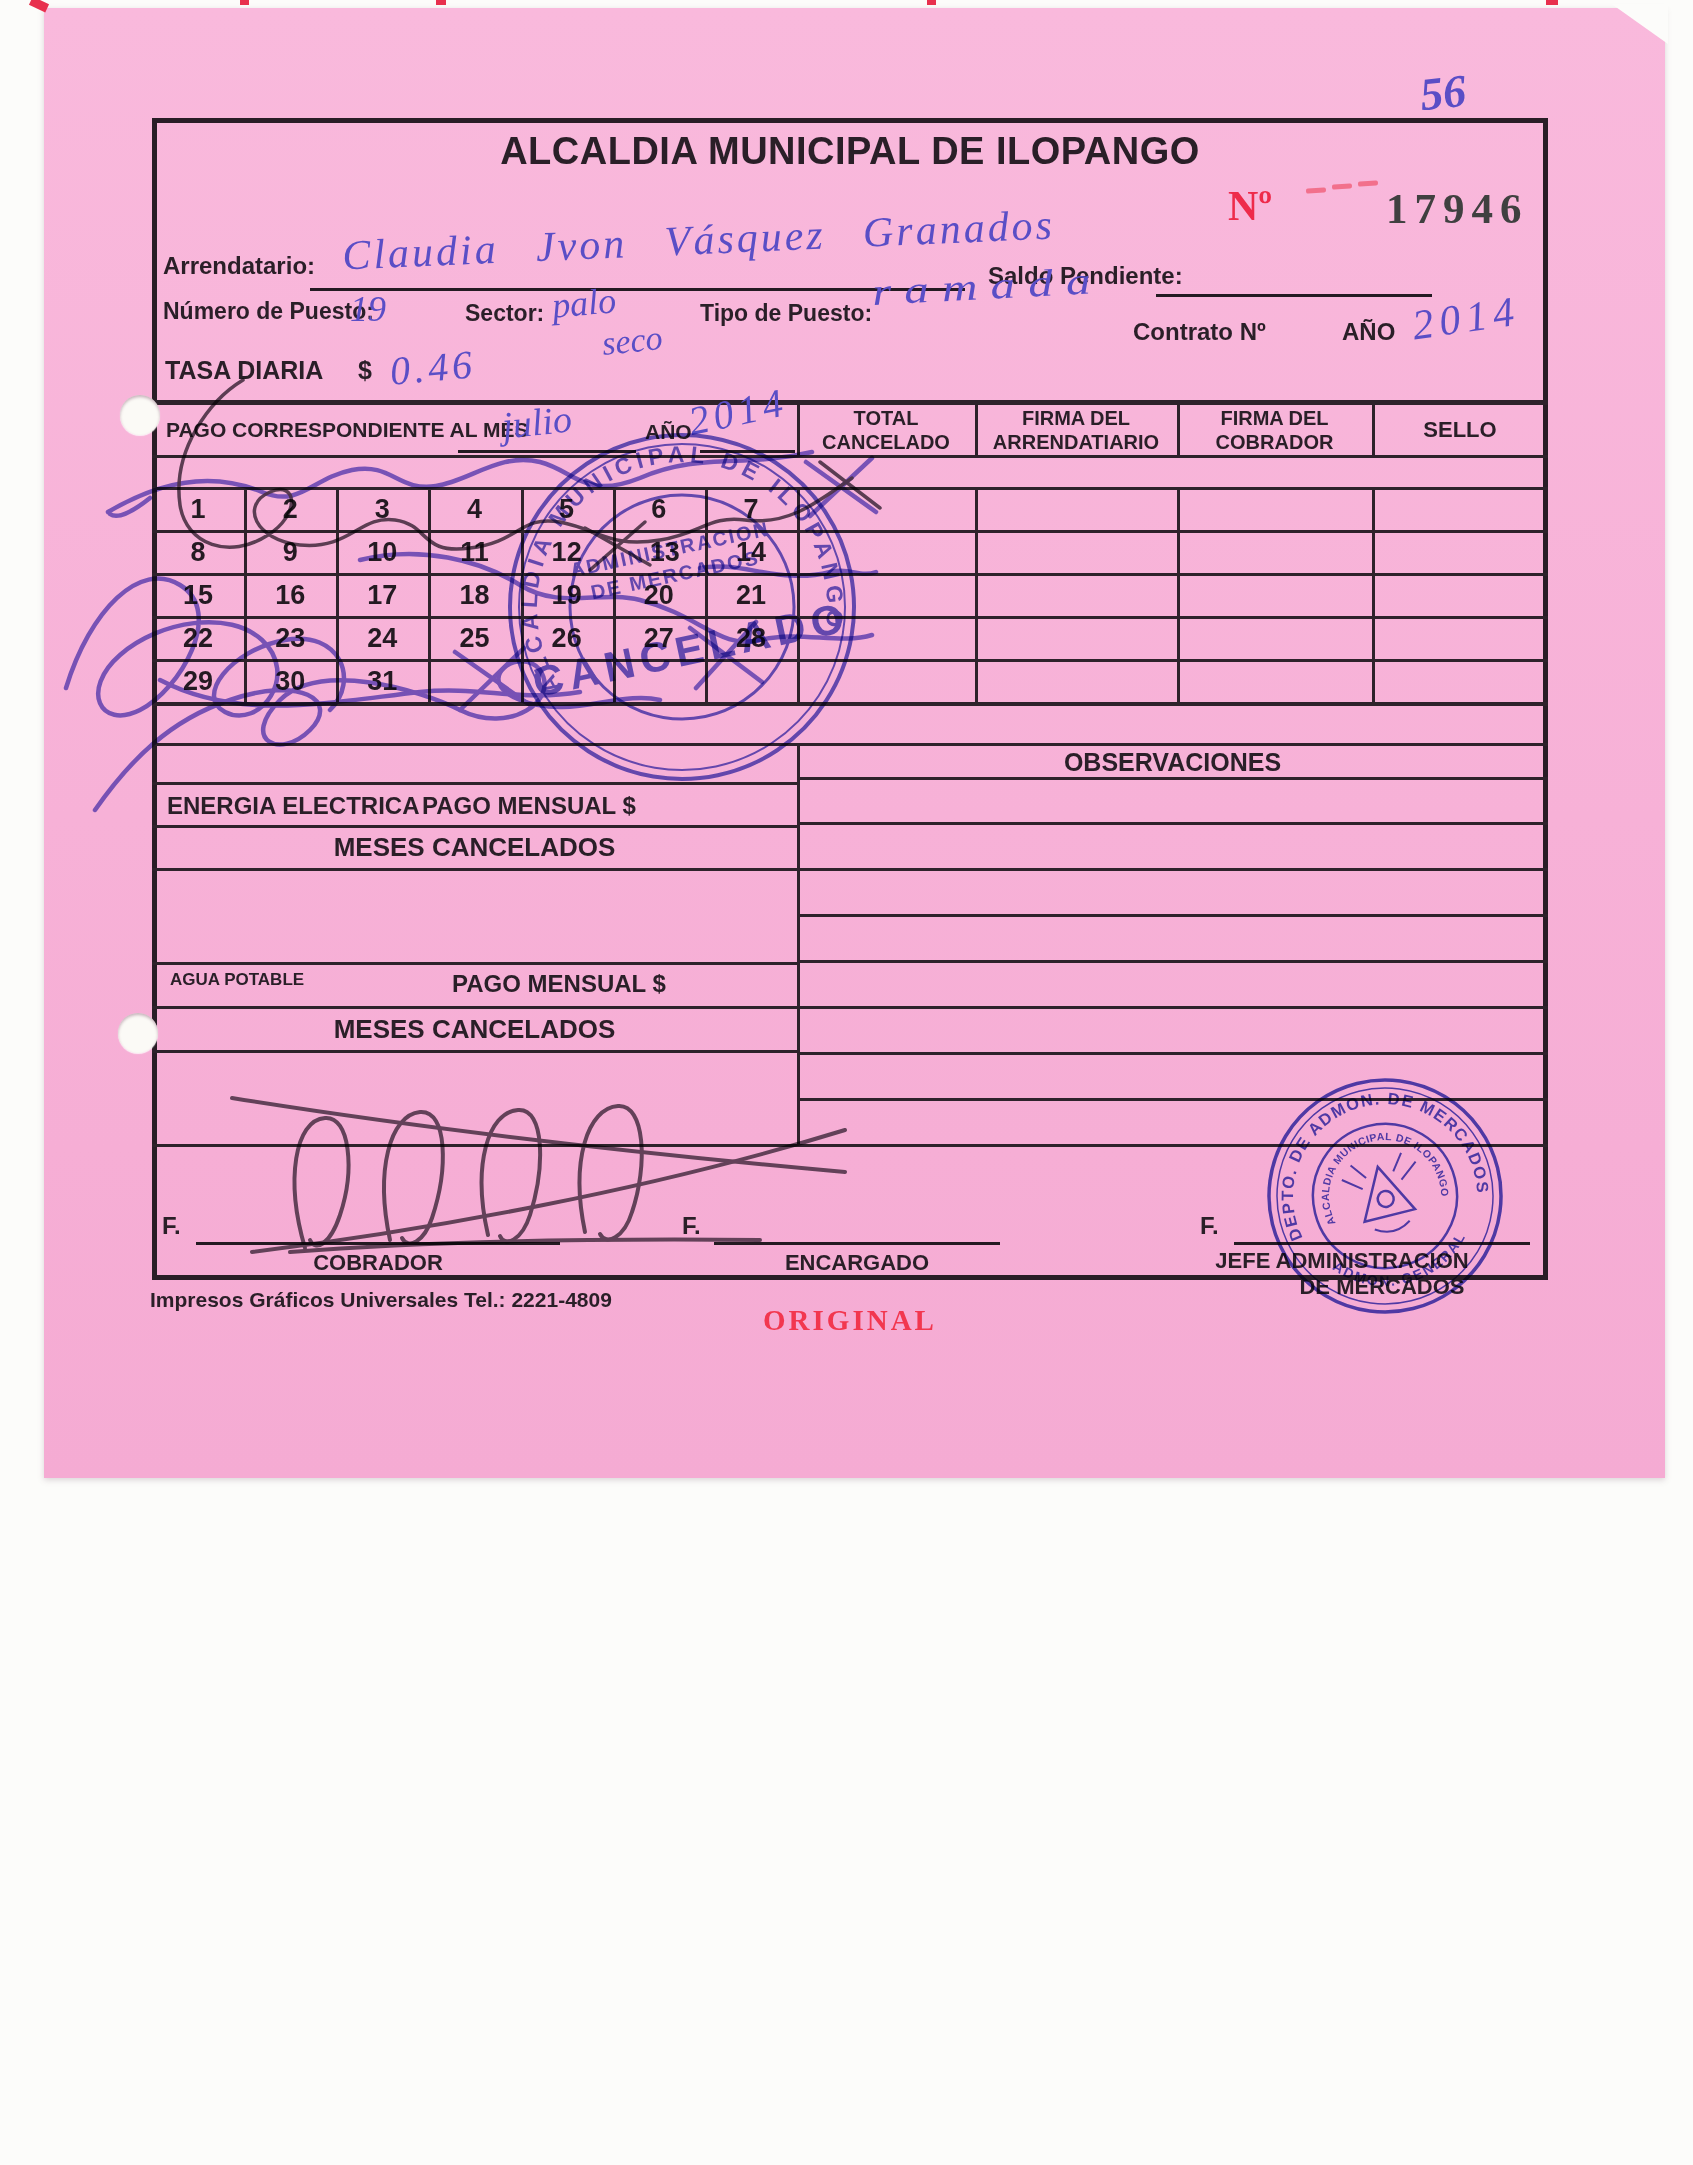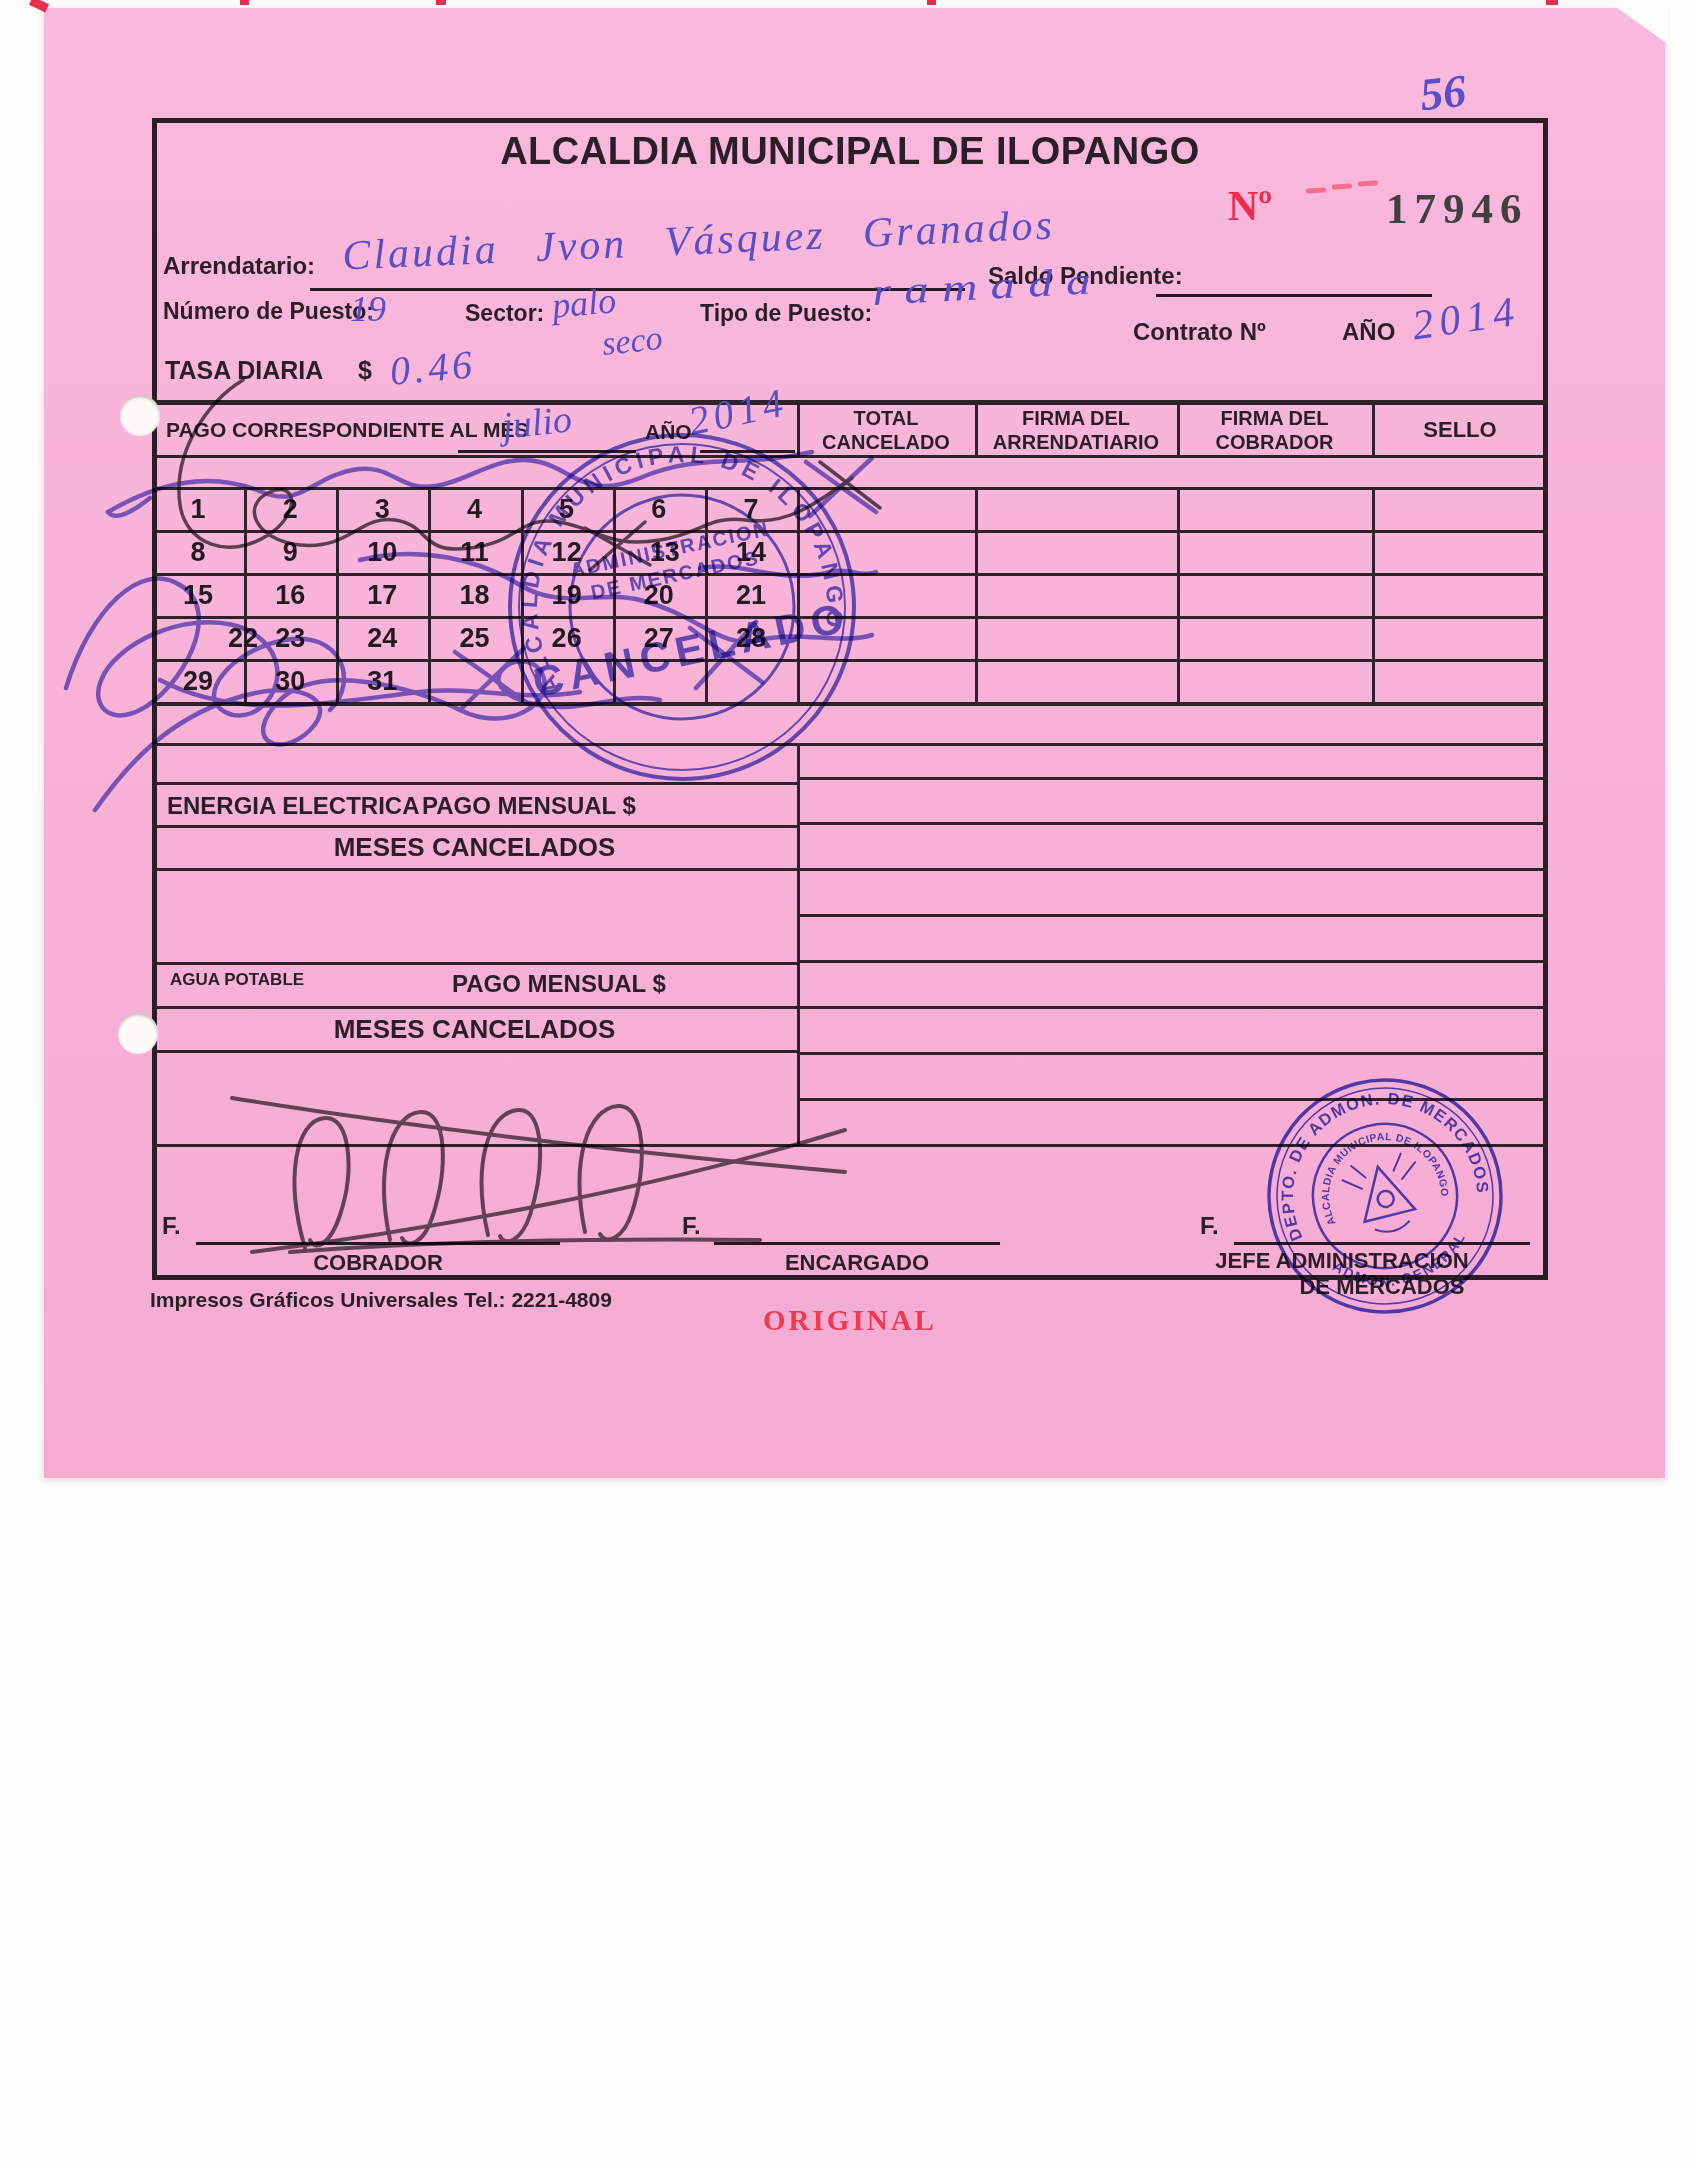--- a/index.html
+++ b/index.html
@@ -157,39 +157,40 @@
       <div class="day" style="left: 520.571px; top: 537px; width: 92.1429px;">12</div>
       <div class="day" style="left: 612.714px; top: 537px; width: 104px;">13</div>
       <div class="day" style="left: 704.857px; top: 537px; width: 92.1429px;">14</div>
       <div class="day" style="left: 152px; top: 580px; width: 92.1429px;">15</div>
       <div class="day" style="left: 244.143px; top: 580px; width: 92.1429px;">16</div>
       <div class="day" style="left: 336.286px; top: 580px; width: 92.1429px;">17</div>
       <div class="day" style="left: 428.429px; top: 580px; width: 92.1429px;">18</div>
       <div class="day" style="left: 520.571px; top: 580px; width: 92.1429px;">19</div>
       <div class="day" style="left: 612.714px; top: 580px; width: 92.1429px;">20</div>
       <div class="day" style="left: 704.857px; top: 580px; width: 92.1429px;">21</div>
-      <div class="day" style="left: 152px; top: 623px; width: 92.1429px; margin-left: 45px;">22</div>
+      <div class="day" style="left: 152px; top: 623px; width: 92.1429px;">22</div>
       <div class="day" style="left: 244.143px; top: 623px; width: 92.1429px;">23</div>
       <div class="day" style="left: 336.286px; top: 623px; width: 92.1429px;">24</div>
       <div class="day" style="left: 428.429px; top: 623px; width: 92.1429px;">25</div>
       <div class="day" style="left: 520.571px; top: 623px; width: 92.1429px;">26</div>
       <div class="day" style="left: 612.714px; top: 623px; width: 92.1429px;">27</div>
       <div class="day" style="left: 704.857px; top: 623px; width: 92.1429px;">28</div>
       <div class="day" style="left: 152px; top: 666px; width: 92.1429px;">29</div>
       <div class="day" style="left: 244.143px; top: 666px; width: 92.1429px;">30</div>
       <div class="day" style="left: 336.286px; top: 666px; width: 92.1429px;">31</div>
     </div>
 
   <div class="lbl" style="left:167px;top:792px;font-size:24px;">ENERGIA ELECTRICA</div>
   <div class="lbl" style="left:422px;top:792px;font-size:24px;">PAGO MENSUAL $</div>
   <div class="lbl ctr" style="left:152px;top:832px;width:645px;font-size:26px;white-space:normal;">MESES CANCELADOS</div>
   <div class="lbl" style="left:170px;top:970px;font-size:17px;">AGUA POTABLE</div>
   <div class="lbl" style="left:452px;top:970px;font-size:24px;">PAGO MENSUAL $</div>
   <div class="lbl ctr" style="left:152px;top:1014px;width:645px;font-size:26px;white-space:normal;">MESES CANCELADOS</div>
 
+  <div class="lbl ctr" style="left:797px;top:748px;width:751px;font-size:25px;white-space:normal;">OBSERVACIONES</div>
 
   <div class="lbl" style="left:162px;top:1212px;font-size:24px;">F.</div>
   <div class="uline" style="left:196px;top:1242px;width:364px;"></div>
   <div class="lbl ctr" style="left:196px;top:1250px;width:364px;font-size:22px;white-space:normal;">COBRADOR</div>
 
   <div class="lbl" style="left:682px;top:1212px;font-size:24px;">F.</div>
   <div class="uline" style="left:714px;top:1242px;width:286px;"></div>
   <div class="lbl ctr" style="left:714px;top:1250px;width:286px;font-size:22px;white-space:normal;">ENCARGADO</div>
 
   <div class="lbl" style="left:1200px;top:1212px;font-size:24px;">F.</div>

